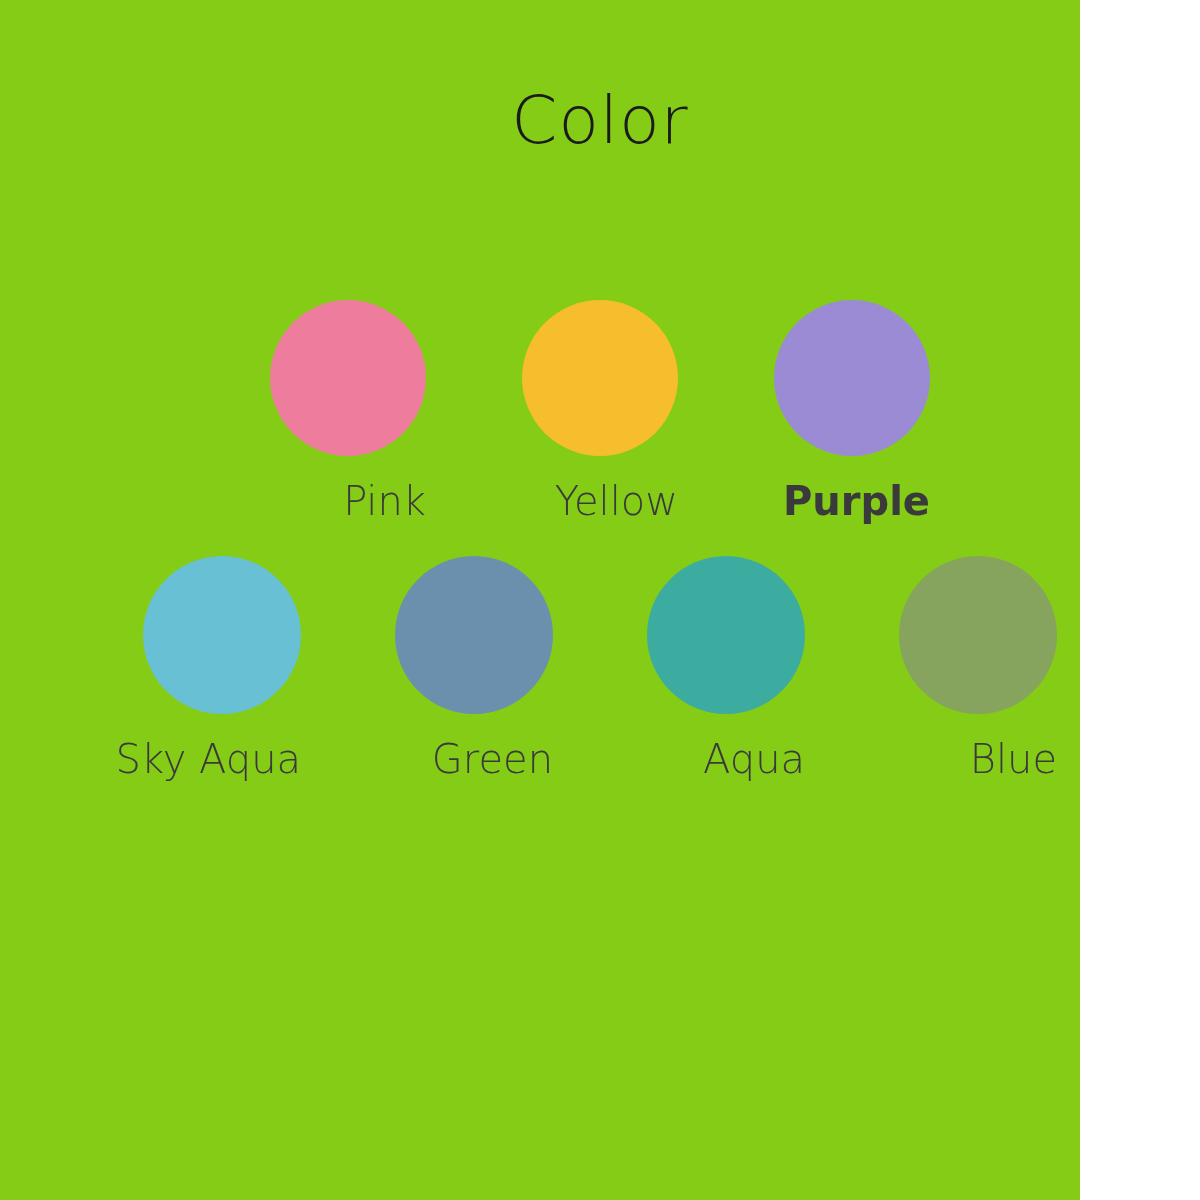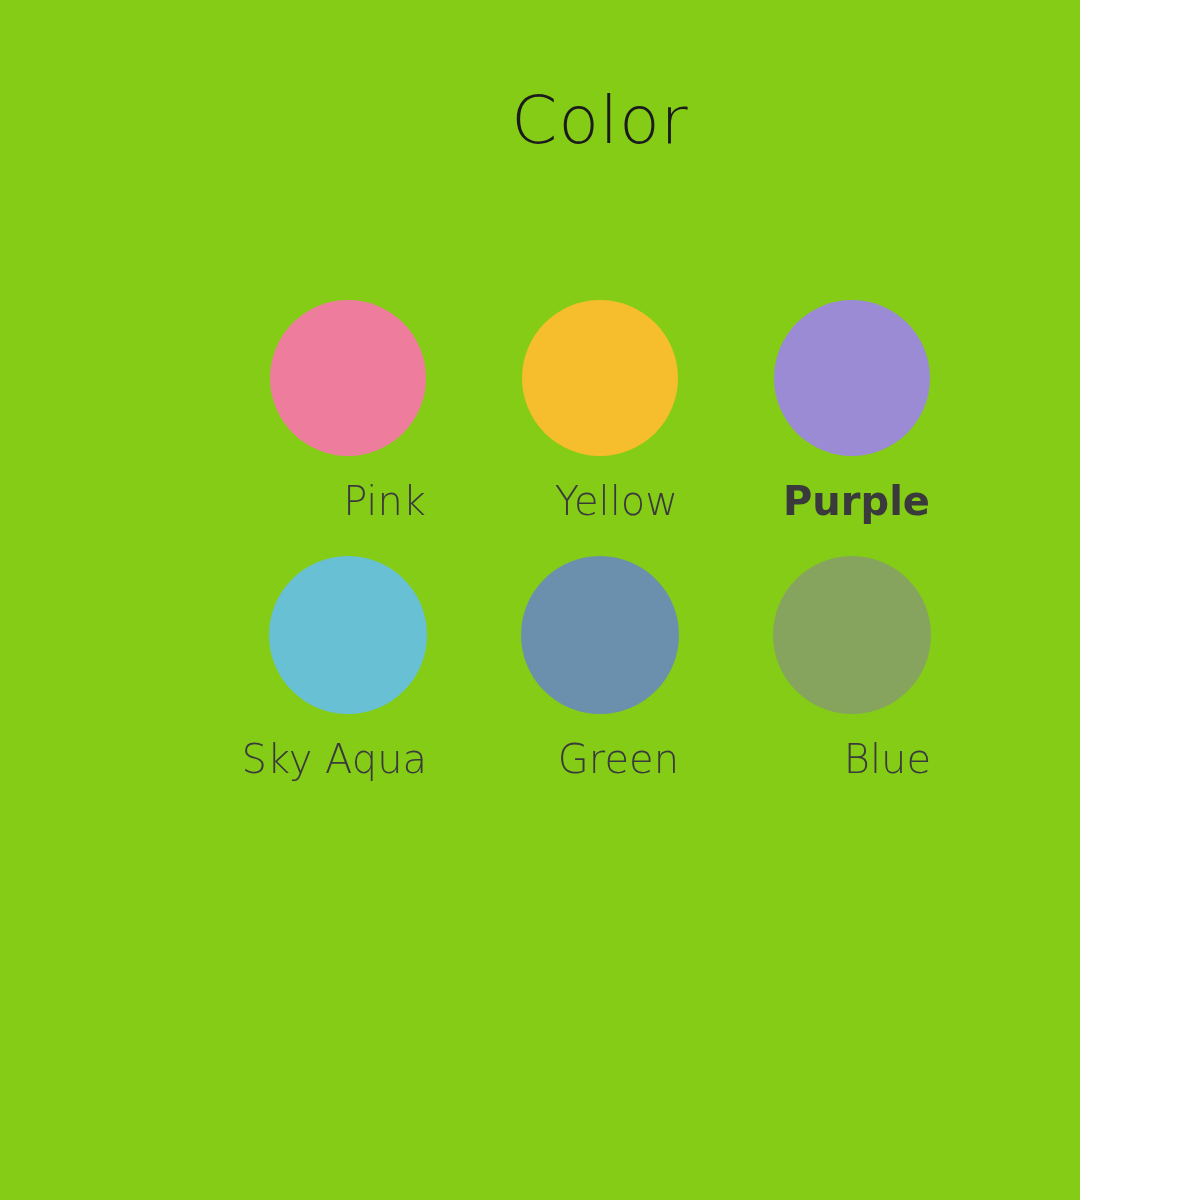--- a/index.html
+++ b/index.html
@@ -127,20 +127,24 @@
       <div class="swatch">
         <div class="swatch-dot" style="background: rgb(104, 192, 212);"></div>
         <div class="swatch-label" style="color: rgb(58, 58, 60);">Sky Aqua</div>
       </div>
 
       <div class="swatch">
         <div class="swatch-dot" style="background: rgb(106, 144, 174);"></div>
         <div class="swatch-label" style="color: rgb(58, 58, 60);">Green</div>
       </div>
 
+      <div class="swatch">
+        <div class="swatch-dot" style="background: rgb(60, 172, 160);"></div>
+        <div class="swatch-label" style="color: rgb(58, 58, 60);">Aqua</div>
+      </div>
 
       <div class="swatch">
         <div class="swatch-dot" style="background: rgb(134, 164, 94);"></div>
         <div class="swatch-label" style="color: rgb(58, 58, 60);">Blue</div>
       </div>
 
     </div>
 
   </div>
 

